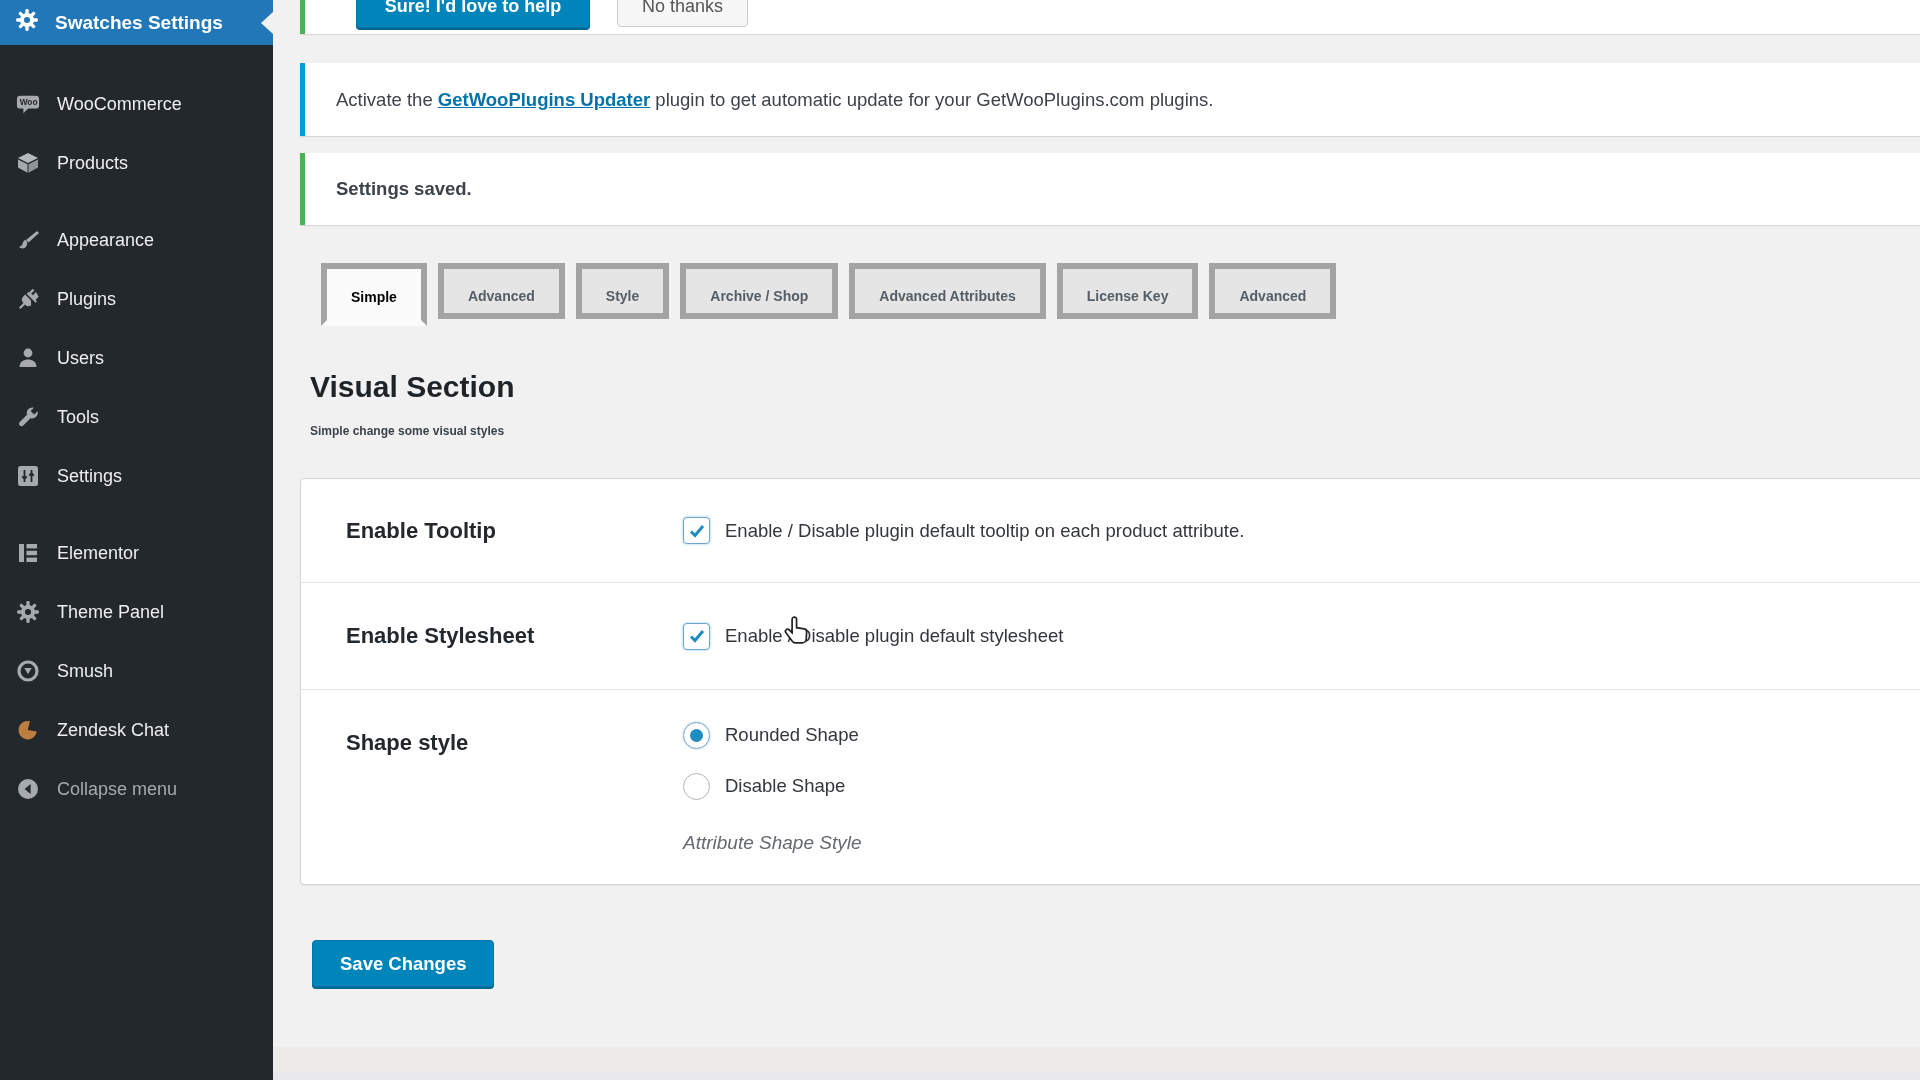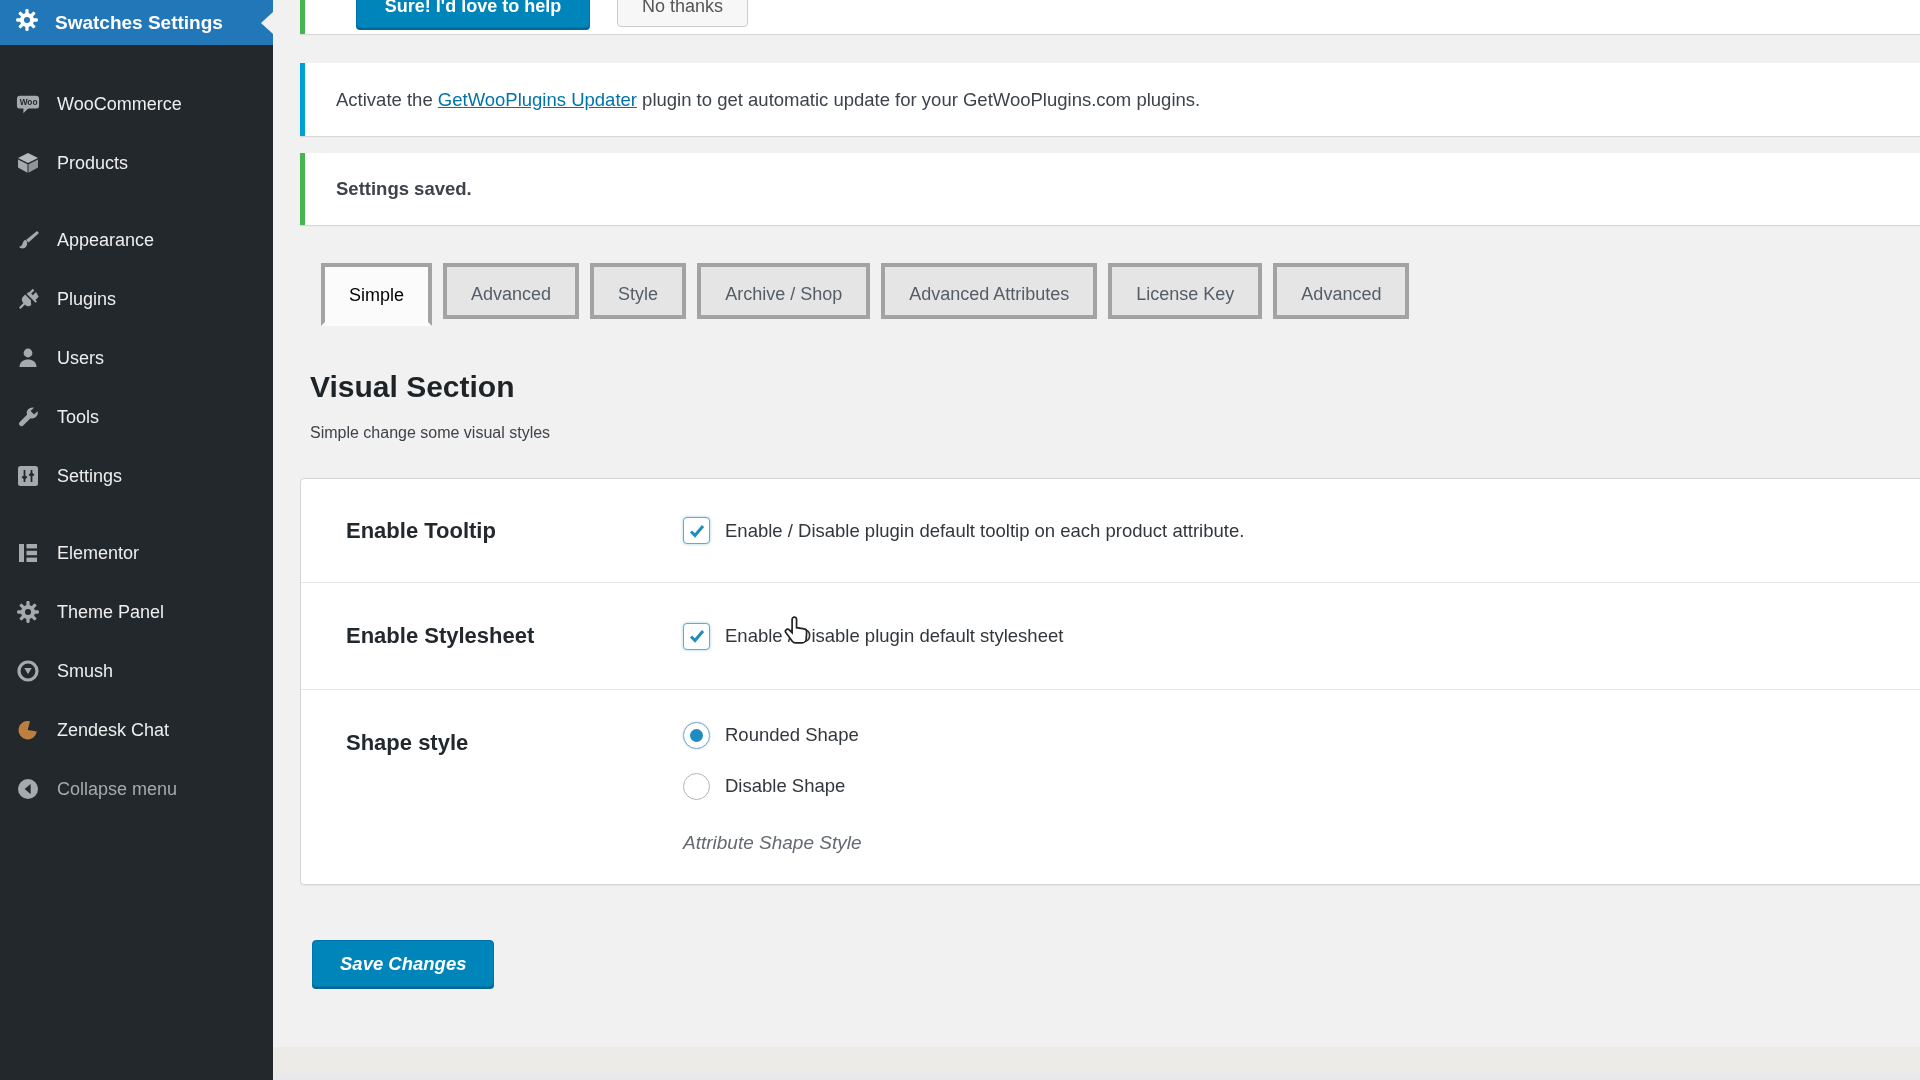--- a/index.html
+++ b/index.html
@@ -32,47 +32,47 @@
 
   
   .notice {
     position:absolute; left:300px; right:-20px; background:#fff;
     box-shadow:0 1px 1px rgba(0,0,0,.1);
   }
   .notice.green { border-left:5px solid #46b450; }
   .notice.blue  { border-left:5px solid #00a0d2; }
   .notice-top { top:0; height:34px; }
   .notice-updater { top:63px; height:73px; display:flex; align-items:center; padding-left:31px; font-size:18.5px; }
-  .notice-updater a { color:#0073aa; font-weight:normal; text-decoration:underline; cursor:pointer; }
+  .notice-updater a { color:#0073aa; font-weight:bold; text-decoration:underline; cursor:pointer; }
   .notice-saved { top:153px; height:72px; display:flex; align-items:center; padding-left:31px; font-size:18.5px; font-weight:bold; }
 
   .btn-accept {
     position:absolute; left:51px; top:-17px; height:45px; width:234px;
     background:#0085ba; border:1px solid #0073aa; border-radius:4px;
     color:#fff; font-size:18px; font-weight:bold; font-family:inherit;
     box-shadow:0 2px 0 #006799; line-height:42px; text-align:center; overflow:hidden; cursor:pointer;
   }
   .btn-decline {
     position:absolute; left:312px; top:-15px; height:42px; width:131px;
     background:#f7f7f7; border:1px solid #cccccc; border-radius:4px;
     color:#555; font-size:18px; font-family:inherit; line-height:39px; text-align:center; overflow:hidden; cursor:pointer;
   }
 
   
   .tabs { position:absolute; left:321px; top:263px; display:flex; gap:11px; align-items:flex-start; }
   .tab {
     height:56px; line-height:54px; padding:0 24px; background:#e5e5e5;
-    border:4px solid #a3a3a3; font-size:18px; font-weight:normal; color:#555d66; cursor:pointer;
+    border:6px solid #a3a3a3; font-size:14px; font-weight:bold; color:#555d66; cursor:pointer;
     white-space:nowrap;
   }
   .tab.active { background:#fbfbfb; color:#000; height:63px; line-height:56px; border-bottom-color:#fbfbfb; }
 
   
   .section-title { position:absolute; left:310px; top:370px; font-size:30px; font-weight:bold; color:#1d2327; }
-  .section-sub   { position:absolute; left:310px; top:424px; font-size:16px; color:#3c434a; }
+  .section-sub   { position:absolute; left:310px; top:424px; font-size:12px; color:#3c434a;font-weight:bold; }
 
   
   .card {
     position:absolute; left:300px; right:-20px; top:478px; height:407px;
     background:#fff; border:1px solid #d5d5d5; border-radius:4px;
     box-shadow:0 1px 1px rgba(0,0,0,.05);
   }
   .frow { display:flex; align-items:center; border-bottom:1px solid #e6e6e6; }
   .frow.r1 { height:104px; }
   .frow.r2 { height:107px; }
@@ -94,21 +94,21 @@
   }
   .radio.sel { border-color:#7da8c9; box-shadow:0 0 2px rgba(30,140,190,.4); }
   .radio.sel .dot { width:13px; height:13px; border-radius:50%; background:#1e8cbe; }
   .shape-desc { font-style:italic; color:#646970; font-size:19px; margin-top:15px; }
 
   
   .save-btn {
     position:absolute; left:312px; top:940px; height:47px; padding:0 27px;
     background:#0085ba; border:1px solid #0073aa; border-radius:4px;
     color:#fff; font-size:18.5px; font-weight:bold; font-family:inherit;
-    box-shadow:0 2px 0 #00688f; cursor:pointer;font-style:italic;
+    box-shadow:0 2px 0 #00688f; cursor:pointer;
   }
 
   
   .strip1 { position:absolute; left:273px; right:0; top:1047px; height:26px; background:#ecebe7; }
   .strip2 { position:absolute; left:273px; right:0; top:1073px; height:7px;  background:#e9e9ed; }
 
   
   .cursor { position:absolute; left:782px; top:615px; z-index:50; pointer-events:none; }
 </style>
 </head>

